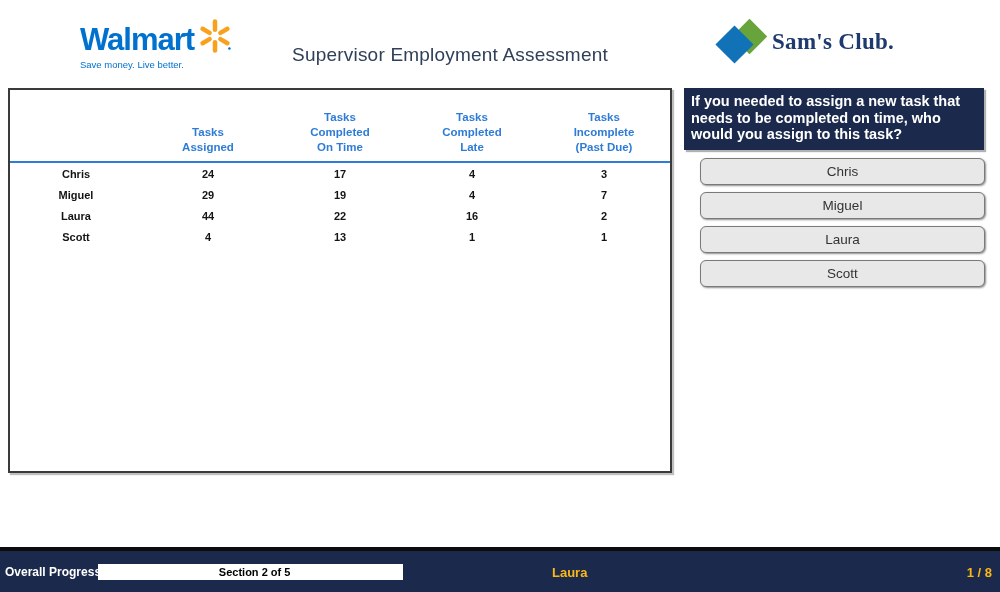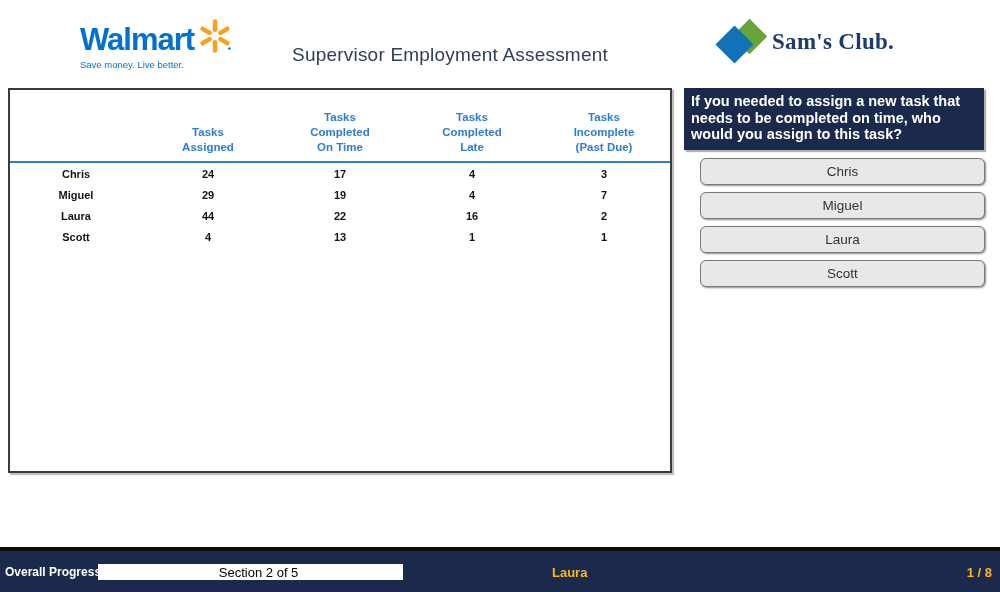--- a/index.html
+++ b/index.html
@@ -44,21 +44,21 @@
 
   
   .footer { position:absolute; left:0; bottom:0; width:1000px; height:45px;
             background:#1b2a4c; border-top:4px solid #0c0c0c; }
   .progress-label { position:absolute; left:5px; top:50%; transform:translateY(-50%);
                     color:#ffffff; font-size:12px; font-weight:bold; }
   .progress-bar { position:absolute; left:98px; top:50%; transform:translateY(-50%);
                   width:305px; height:16px; background:#ffffff; }
   .progress-fill { height:100%; background:#f6a81f; width:37%; }
   .progress-text { position:absolute; top:50%; transform:translateY(-50%);
-                   color:#000; font-size:13px; font-weight:normal; white-space:nowrap; }
+                   color:#000; font-size:11px; font-weight:bold; white-space:nowrap; }
   .exit-link { position:absolute; left:552px; top:50%; transform:translateY(-50%);
                color:#fdb714; font-size:13px; font-weight:bold; cursor:pointer; }
   .page-indicator { position:absolute; right:8px; top:50%; transform:translateY(-50%);
                     color:#fdb714; font-size:13px; font-weight:bold; }
 </style>
 </head>
 <body>
 
 <div class="stage">
 

